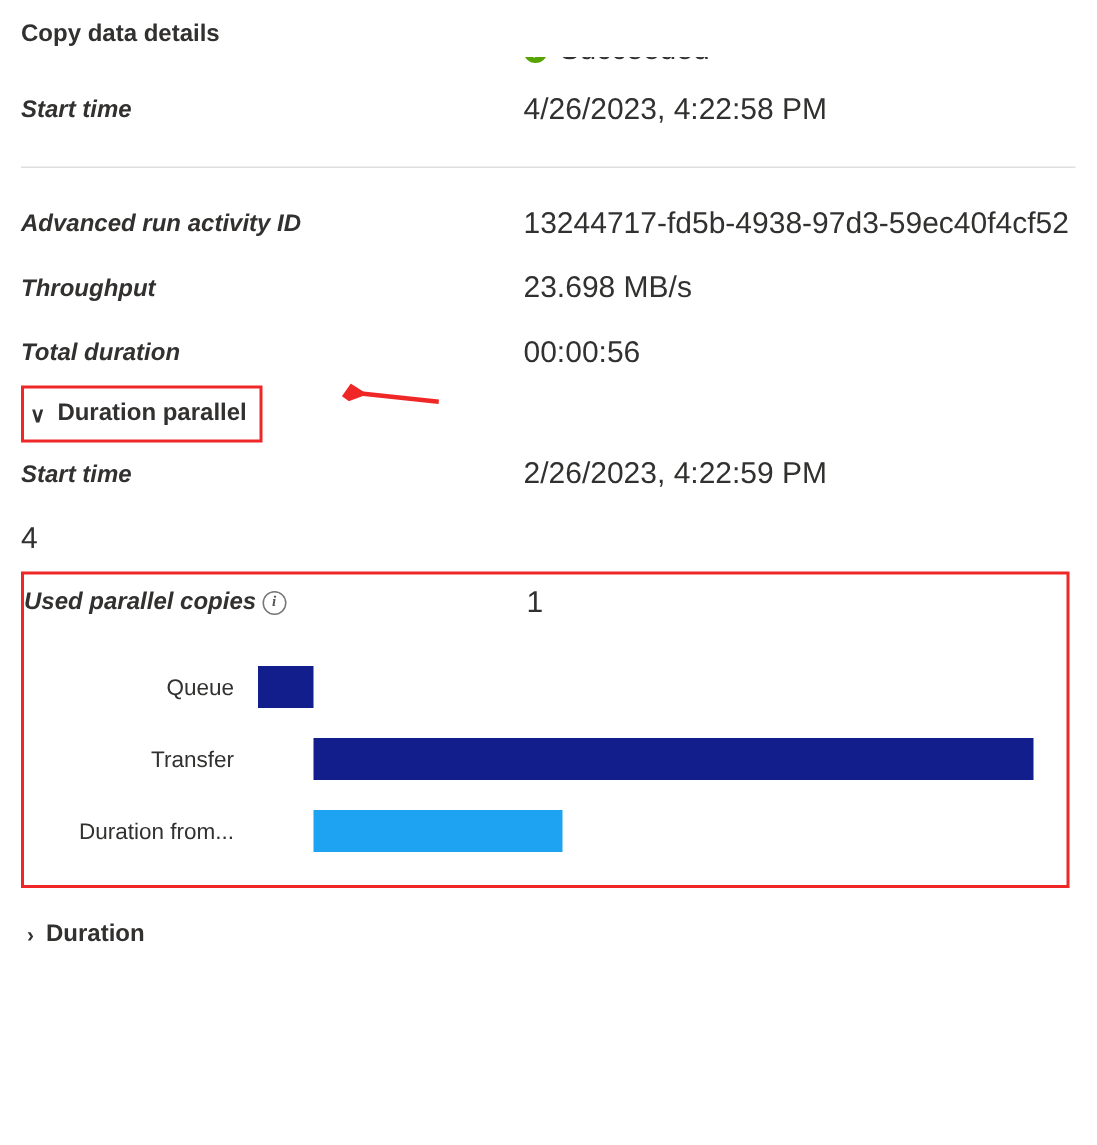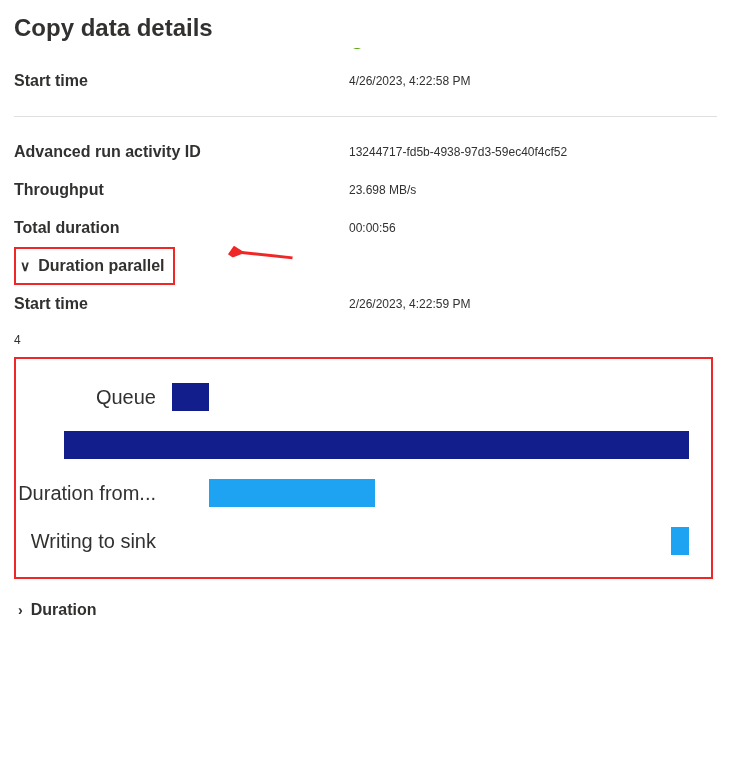--- a/index.html
+++ b/index.html
@@ -6,40 +6,41 @@
       margin: 0;
       padding: 14px;
       font-family: "Segoe UI", Arial, sans-serif;
       font-size: 14px;
       color: #323130;
       width: 731px;
       box-sizing: border-box;
       background: #fff;
     }
     .title {
-      font-size: 24px;
+      font-size: 16px;
       font-weight: 600;
       margin-bottom: 6px;
     }
     .row {
       display: flex;
       align-items: center;
       padding: 10px 0;
     }
     .label-col {
       width: 335px;
       flex-shrink: 0;
       font-size: 16px;
       font-weight: 400;
     }
     .label-col.bold {
       font-weight: 600;
+      font-style: italic;
     }
     .value-col {
-      font-size: 12px;
+      font-size: 20px;
       display: flex;
       align-items: center;
     }
     .status-row-scrolled{
       overflow: hidden;
       height: 14px;
       position: relative;
     }
     .status-row-inner{
       position: absolute;
@@ -97,21 +98,21 @@
       padding:10px 20px 4px 0;
     }
     .chart-row{
       display:flex;align-items:center;
       height:48px;
     }
     .chart-label{
       width:140px;
       text-align:right;
       padding-right:16px;
-      font-size:20px;
+      font-size:15px;
       white-space:nowrap;
       overflow:hidden;
       text-overflow:ellipsis;
     }
     .chart-track{
       flex:1;
       height:28px;
       position:relative;
     }
     .chart-bar{
@@ -191,45 +192,46 @@
   <div class="label-col bold">Start time</div>
   <div class="value-col">2/26/2023, 4:22:59 PM</div>
 </div>
 
 <div class="row">
   <div class="value-col">4</div>
 </div>
 
 <div class="red-box-2">
 
+  <div class="row" style="padding-top:4px">
+    <div class="label-col bold">
+      <span>Used parallel copies</span><span class="info-icon"></span>
+    </div>
+    <div class="value-col">1</div>
+  </div>
 
   <div class="chart-area" id="chart">
       <div class="chart-row">
         <div class="chart-label">Queue</div>
         <div class="chart-track">
           <div class="chart-bar" style="left: 0%; width: 7.14286%; background: rgb(17, 30, 140);"></div>
         </div>
       </div>
       <div class="chart-row">
+        <div class="chart-label">Transfer</div>
         <div class="chart-track">
           <div class="chart-bar" style="left: 7.14286%; width: 92.8571%; background: rgb(17, 30, 140);"></div>
         </div>
       </div>
       <div class="chart-row">
         <div class="chart-label">Duration from...</div>
         <div class="chart-track">
           <div class="chart-bar" style="left: 7.14286%; width: 32.1429%; background: rgb(30, 162, 242);"></div>
         </div>
       </div>
-      <div class="chart-row">
-        <div class="chart-label">Writing to sink</div>
-        <div class="chart-track">
-          <div class="chart-bar" style="left: 96.4286%; width: 3.57143%; background: rgb(30, 162, 242);"></div>
-        </div>
-      </div>
     </div>
 
 </div>
 
 <div style="height:14px"></div>
 
 <div class="section-toggle">
   <span class="chevron">›</span>
   <span>Duration</span>
 </div>

